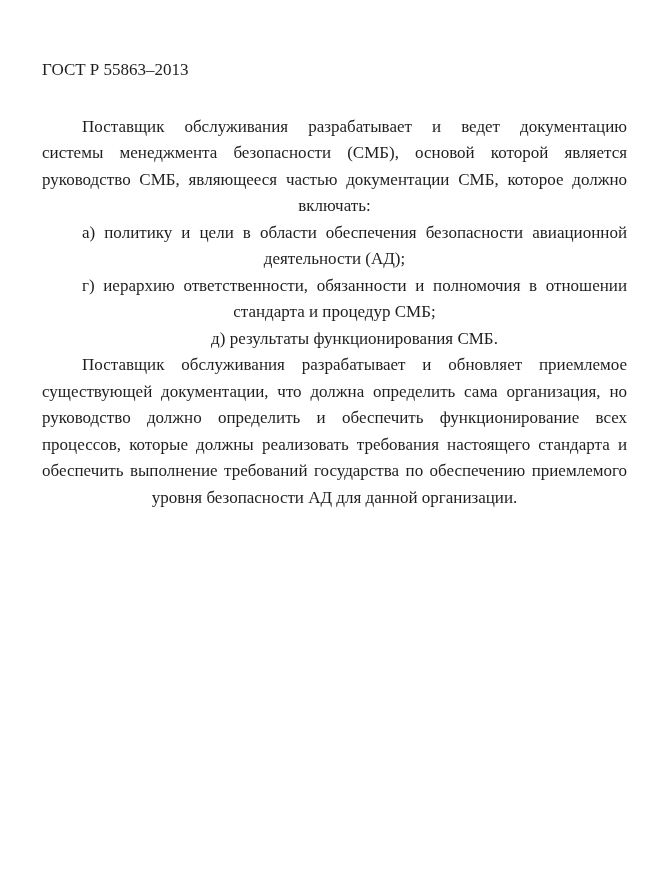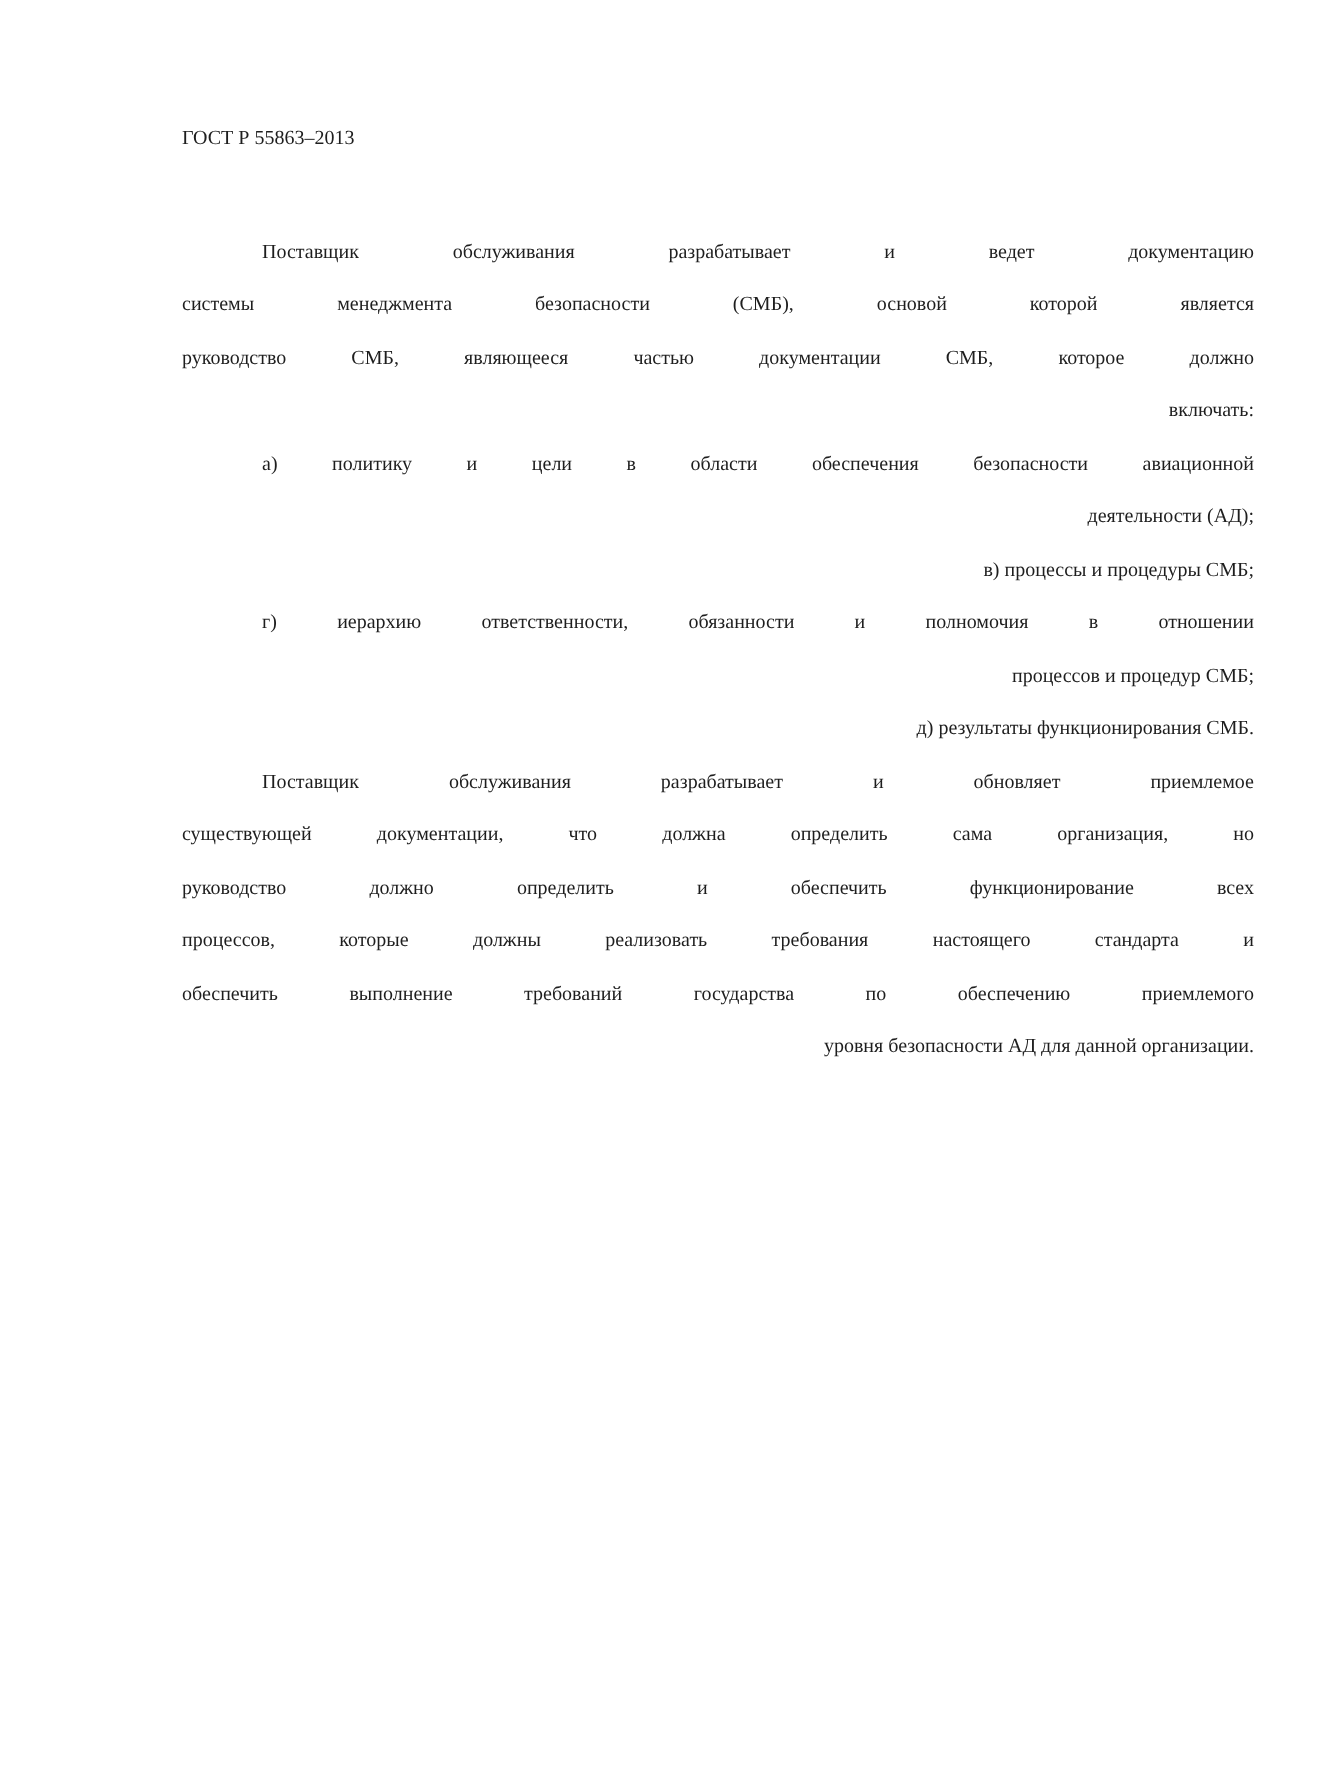--- a/index.html
+++ b/index.html
@@ -15,38 +15,38 @@
   .page {
     position: relative;
     width: 661px;
     height: 886px;
     background: #ffffff;
     box-sizing: border-box;
     font-family: "Liberation Serif", "DejaVu Serif", serif;
     color: #1e1e1e;
   }
   .doc {
-    margin-left: 91px;
+    margin-left: 42px;
     margin-right: 34px;
-    font-size: 10px;
+    font-size: 17px;
     line-height: 26.5px;
   }
   .doc-header {
     margin-top: 57px;
   }
   .doc-title {
     margin-top: -7px;
     text-align: center;
     font-weight: bold;
   }
   .doc-body {
     margin-top: 30px;
   }
   .line {
-    text-align: right;
+    text-align: center;
     white-space: normal;
   }
   .line.fill {
     text-align: justify;
     text-align-last: justify;
   }
   .line.indent {
     text-indent: 40px;
   }
 </style>
@@ -56,23 +56,22 @@
 <div class="page">
   <div class="doc">
     <div class="doc-header">ГОСТ Р 55863–2013</div>
     <div class="doc-body">
         <div class="line indent fill">Поставщик обслуживания разрабатывает и ведет документацию</div>
         <div class="line fill">системы менеджмента безопасности (СМБ), основой которой является</div>
         <div class="line fill">руководство СМБ, являющееся частью документации СМБ, которое должно</div>
         <div class="line">включать:</div>
         <div class="line indent fill">а) политику и цели в области обеспечения безопасности авиационной</div>
         <div class="line">деятельности (АД);</div>
-        <div class="line indent">в) процессы и процедуры СМБ;</div>
         <div class="line indent fill">г) иерархию ответственности, обязанности и полномочия в отношении</div>
-        <div class="line">процессов и процедур СМБ;</div>
+        <div class="line">стандарта и процедур СМБ;</div>
         <div class="line indent">д) результаты функционирования СМБ.</div>
         <div class="line indent fill">Поставщик обслуживания разрабатывает и обновляет приемлемое</div>
         <div class="line fill">существующей документации, что должна определить сама организация, но</div>
         <div class="line fill">руководство должно определить и обеспечить функционирование всех</div>
         <div class="line fill">процессов, которые должны реализовать требования настоящего стандарта и</div>
         <div class="line fill">обеспечить выполнение требований государства по обеспечению приемлемого</div>
         <div class="line">уровня безопасности АД для данной организации.</div>
       </div>
   </div>
 </div>

